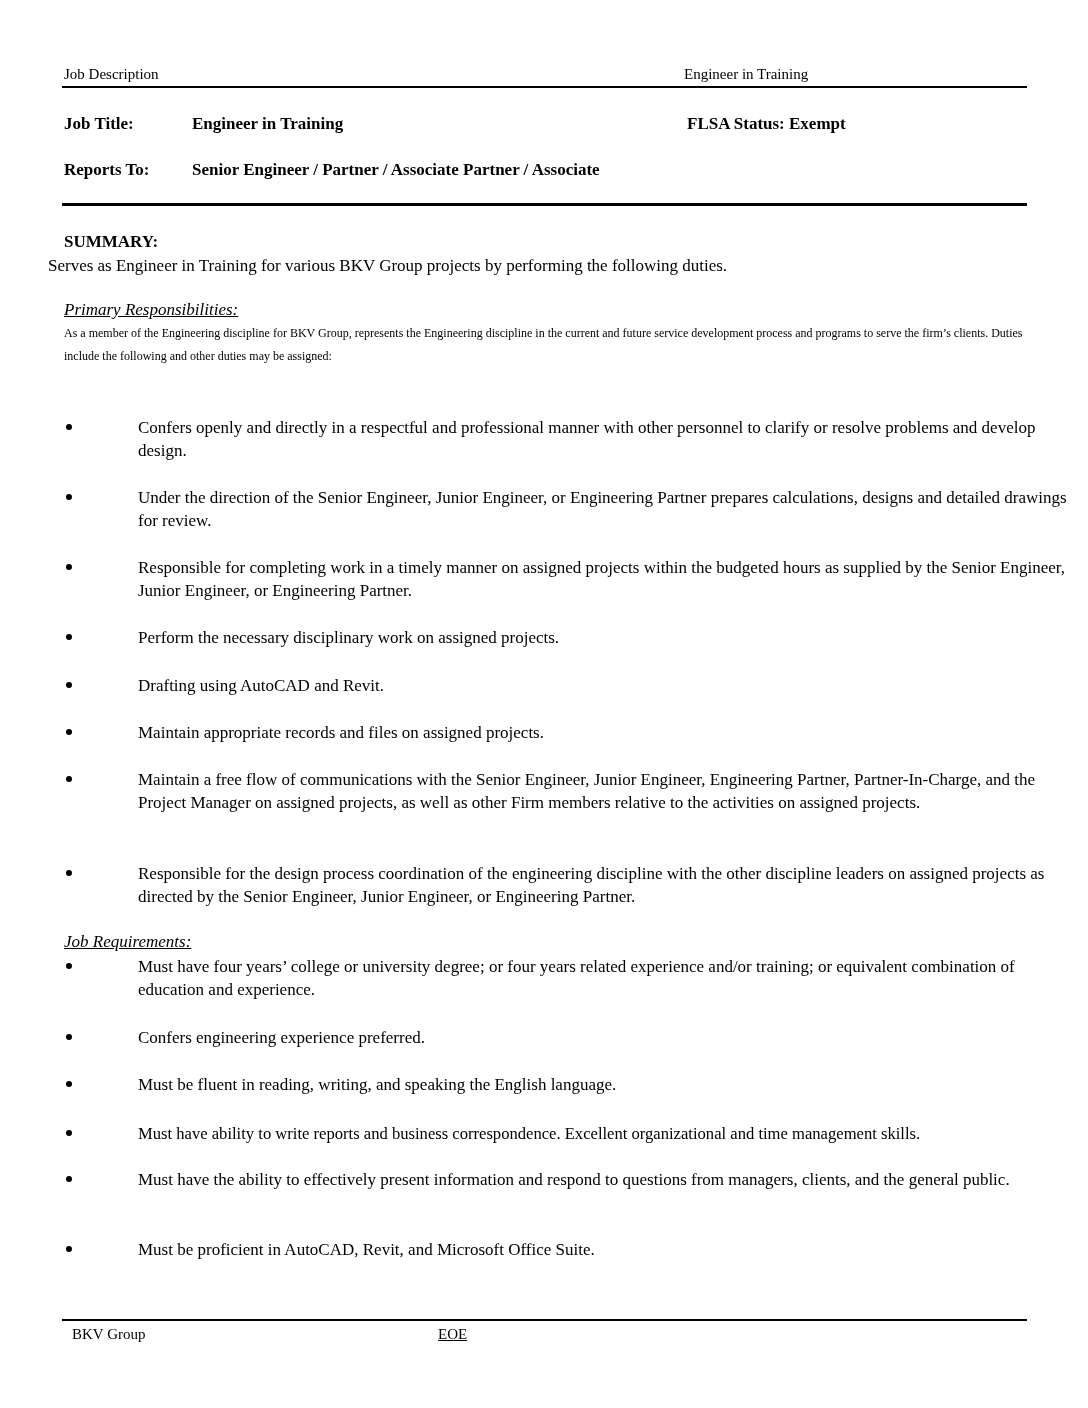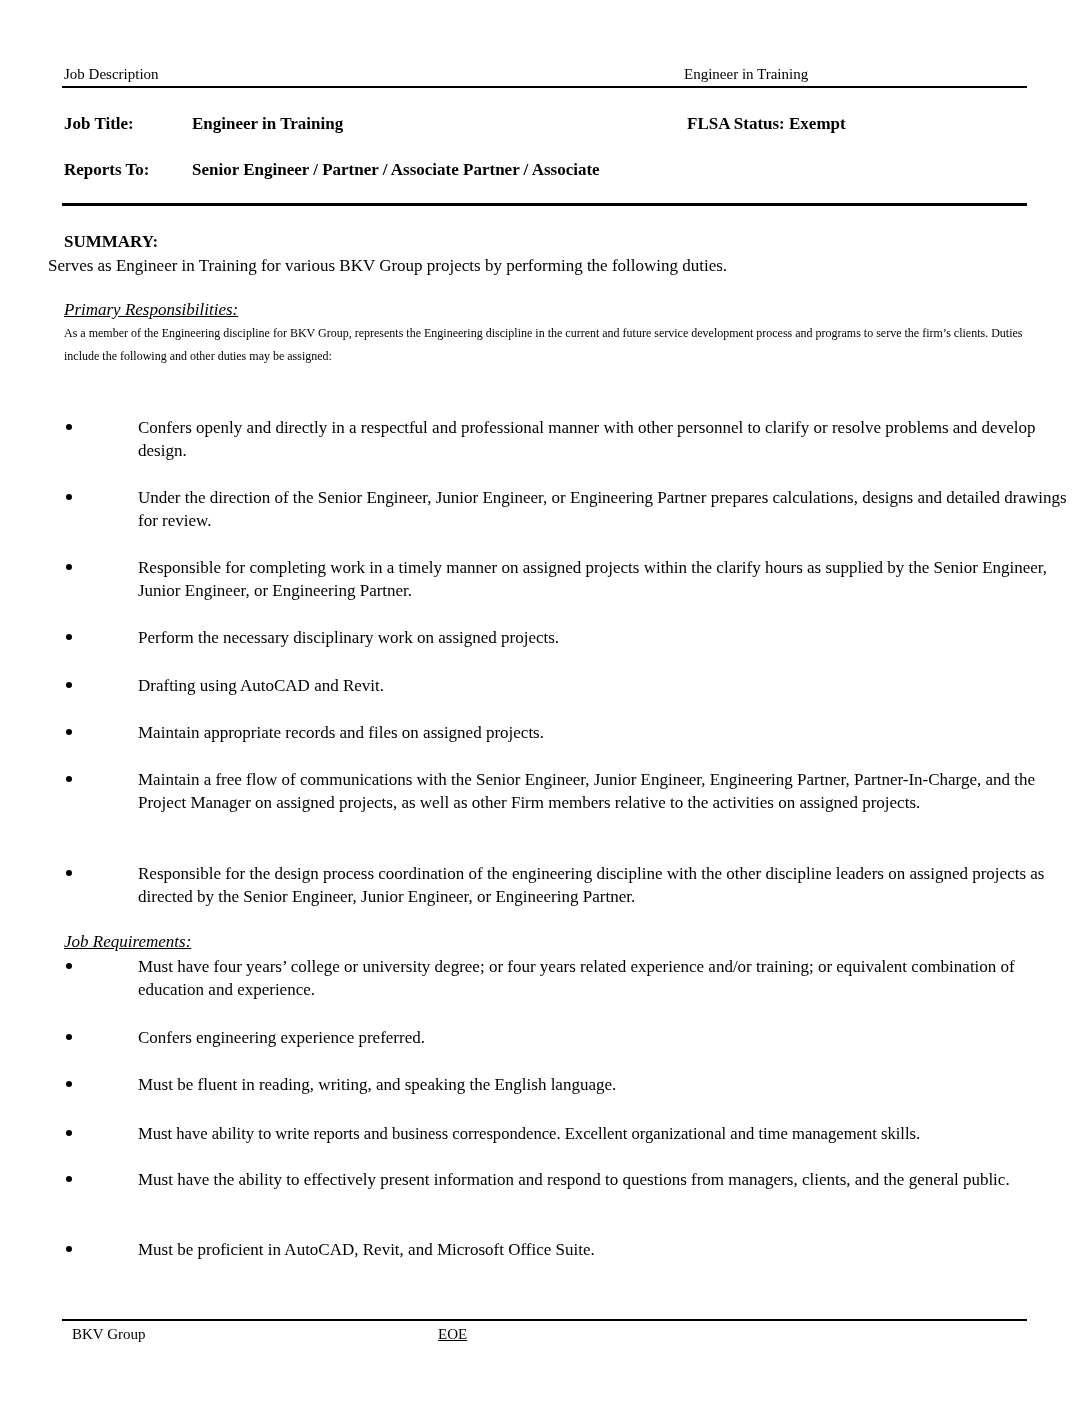--- a/index.html
+++ b/index.html
@@ -88,21 +88,21 @@
   <div class="bullet" style="top:416px;">
     <span class="dot"></span>
     <span class="btext">Confers openly and directly in a respectful and professional manner with other personnel to clarify or resolve problems and develop design.</span>
   </div>
   <div class="bullet" style="top:486px;">
     <span class="dot"></span>
     <span class="btext">Under the direction of the Senior Engineer, Junior Engineer, or Engineering Partner prepares calculations, designs and detailed drawings for review.</span>
   </div>
   <div class="bullet" style="top:556px;">
     <span class="dot"></span>
-    <span class="btext">Responsible for completing work in a timely manner on assigned projects within the clarify hours as supplied by the Senior Engineer, Junior Engineer, or Engineering Partner.</span>
+    <span class="btext">Responsible for completing work in a timely manner on assigned projects within the budgeted hours as supplied by the Senior Engineer, Junior Engineer, or Engineering Partner.</span>
   </div>
   <div class="bullet" style="top:626px;">
     <span class="dot"></span>
     <span class="btext">Perform the necessary disciplinary work on assigned projects.</span>
   </div>
   <div class="bullet" style="top:674px;">
     <span class="dot"></span>
     <span class="btext">Drafting using AutoCAD and Revit.</span>
   </div>
   <div class="bullet" style="top:721px;">

